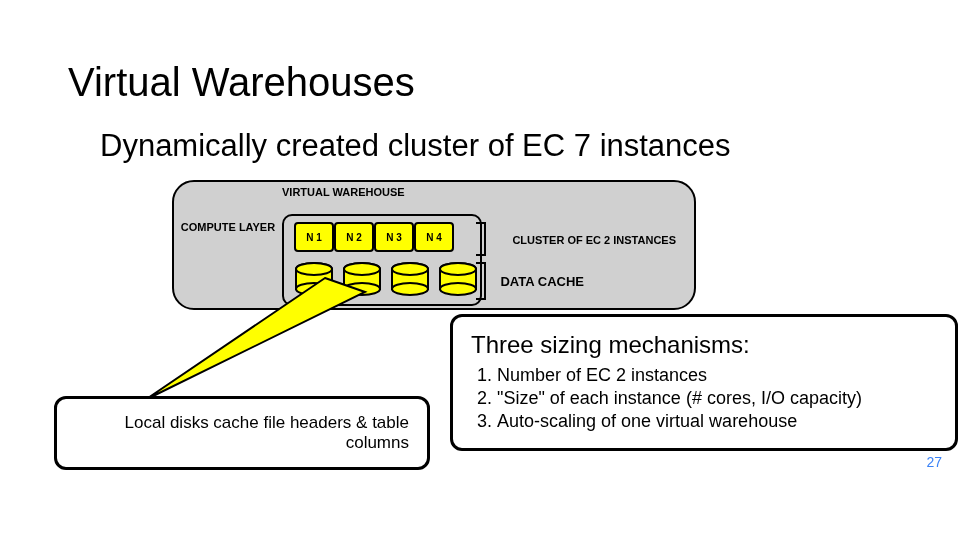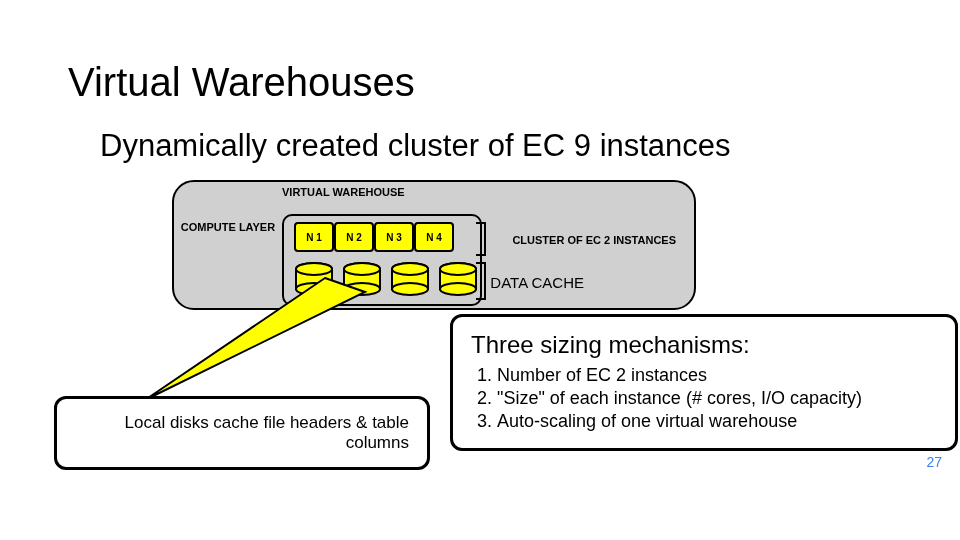--- a/index.html
+++ b/index.html
@@ -33,21 +33,21 @@
     border-radius: 4px; display: flex; align-items: center; justify-content: center;
     font-size: 10px; font-weight: bold;
   }
   .cache-row { position: absolute; top: 46px; left: 10px; display: flex; gap: 8px; }
   .cache {
     width: 40px; height: 34px; position: relative;
   }
   .cache svg { position: absolute; left: 0; top: 0; }
 
   .cluster-label { position: absolute; right: 18px; top: 52px; font-size: 11px; font-weight: bold; }
-  .cache-label   { position: absolute; right: 110px; top: 92px; font-size: 15px; font-weight: normal; }
+  .cache-label   { position: absolute; right: 110px; top: 92px; font-size: 13px; font-weight: bold; }
 
   
   .bracket { position: absolute; border: 2px solid #000; border-left: none; width: 10px; }
   .bracket.top    { right: 208px; top: 40px; height: 34px; }
   .bracket.bottom { right: 208px; top: 80px; height: 38px; }
 
   
   .pointer {
     position: absolute;
   }
@@ -63,21 +63,21 @@
   .bubble.right ol { margin-left: 26px; font-size: 18px; }
   .bubble.right ol li { margin-bottom: 2px; }
 
   .page-num { position: absolute; right: 18px; bottom: 10px; font-size: 14px; color: #3b82f6; }
 </style>
 </head>
 <body>
 <div class="slide">
 
   <div class="title">Virtual Warehouses</div>
-  <div class="subtitle">Dynamically created cluster of EC 9 instances</div>
+  <div class="subtitle">Dynamically created cluster of EC 7 instances</div>
 
   <div class="layer">
     <div class="layer-label">COMPUTE LAYER</div>
     <div class="vw-label">VIRTUAL WAREHOUSE</div>
 
     <div class="warehouse">
       <div class="node-row">
         <div class="node">N 1</div>
         <div class="node">N 2</div>
         <div class="node">N 3</div>

